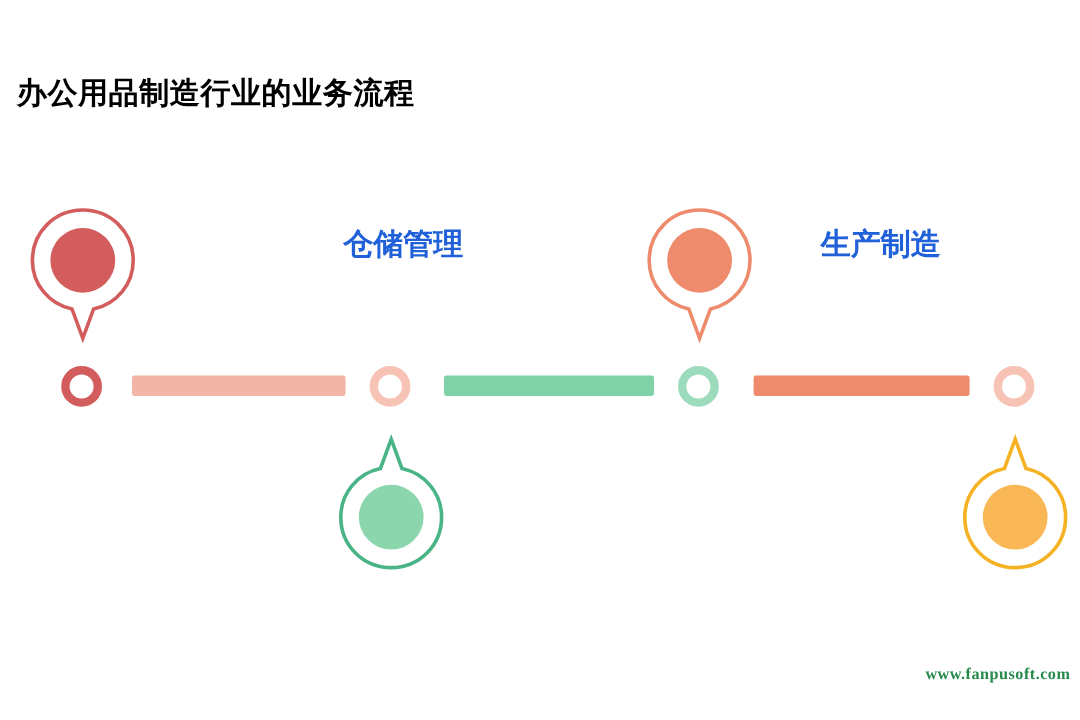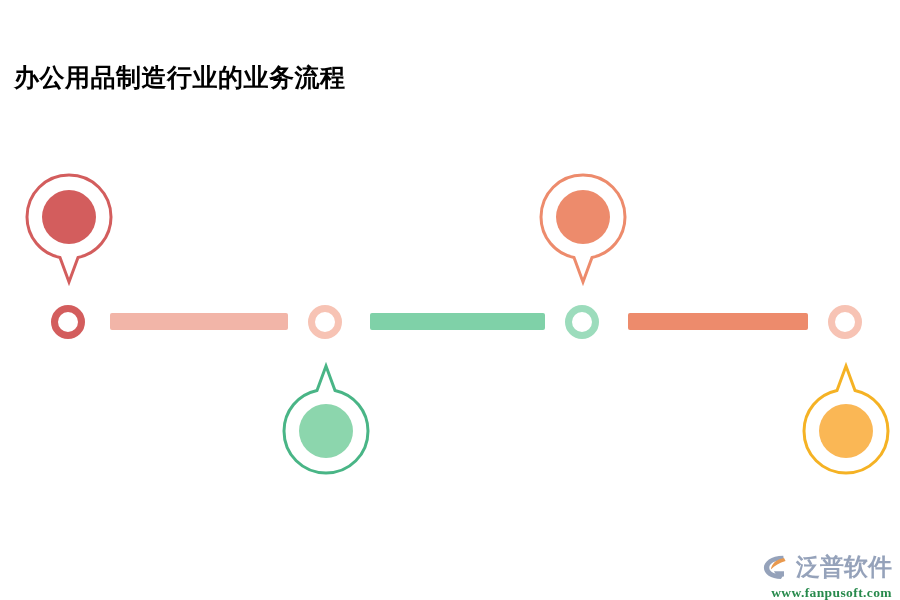--- a/index.html
+++ b/index.html
@@ -187,29 +187,22 @@
                C 6 51 20 34.5 39 30.5
                L 48 6
                L 57 30.5
                C 76 34.5 90 51 90 71
                C 90 94.5 71.5 113 48 113 Z" fill="none" stroke="#F5B224" stroke-width="3"></path>
       <circle cx="48" cy="71" r="27" fill="#FAB755"></circle>
     </svg>
   </div>
 
 
-
-
+  <div class="node-label" style="left:286px; top:170px;">仓储管理</div>
+
+
+  <div class="node-label" style="left:684px; top:170px;">生产制造</div>
 
   <div class="watermark">
-    <div class="wm-row">
-      <svg class="wm-mark" viewBox="0 0 40 40" xmlns="http://www.w3.org/2000/svg">
-        <path d="M30 6 C 14 6 5 14 5 21.5 C 5 29.5 14 36 27 36 L 31 30
-                 C 19 30 12 27 12 21.5 C 12 16 19 12 31 12 Z" fill="#8D9BB5"></path>
-        <path d="M31 9 C 21 11 15 16 14 24 C 19 19 25 15 33 13 Z" fill="#E8913F"></path>
-        <path d="M18 26 L 31 26 L 31 33 L 22 33 Z" fill="#8D9BB5"></path>
-      </svg>
-      <div class="wm-brand">泛普软件</div>
-    </div>
     <div class="wm-url">www.fanpusoft.com</div>
   </div>
 
 </div>
 
 </body></html>

